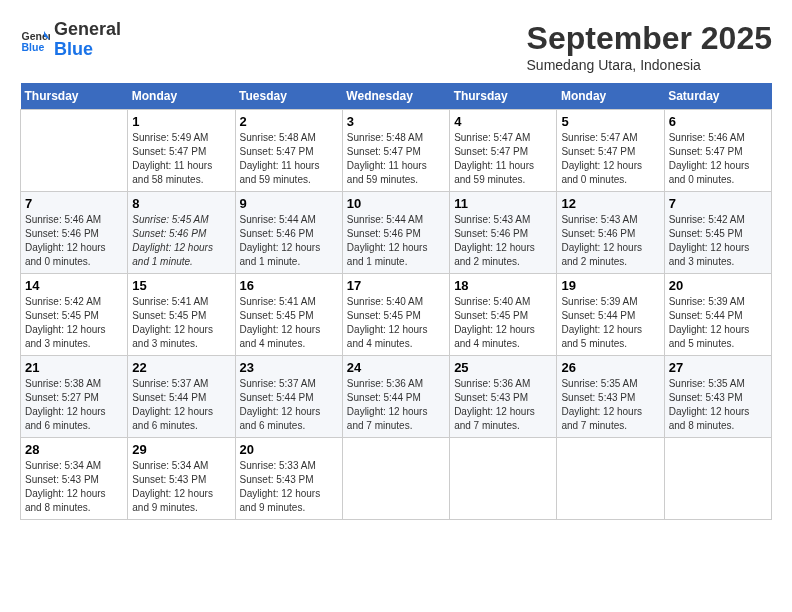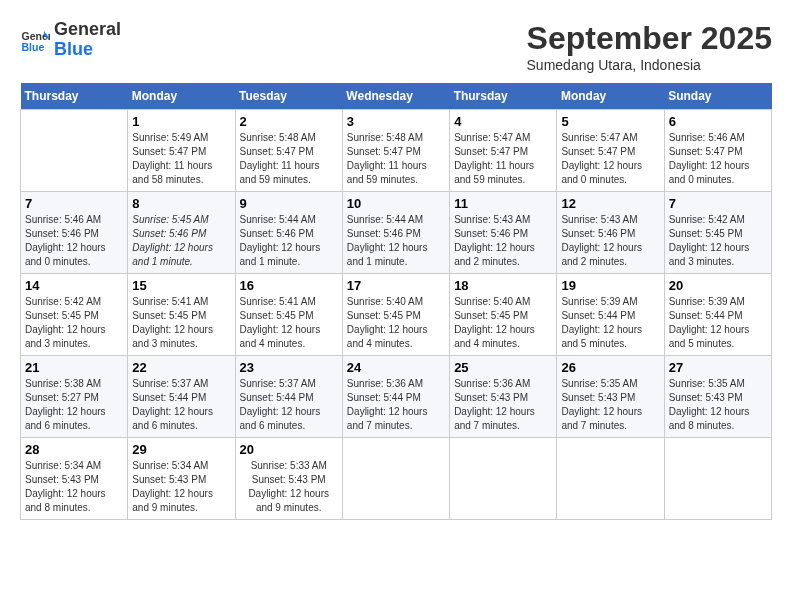--- a/index.html
+++ b/index.html
@@ -105,21 +105,21 @@
 
 <table>
   <thead>
     <tr>
     <th>Thursday</th>
         <th>Monday</th>
         <th>Tuesday</th>
         <th>Wednesday</th>
         <th>Thursday</th>
         <th>Monday</th>
-        <th>Sunday</th>
+        <th>Saturday</th>
       </tr>
   </thead>
   <tbody id="calendar-body">
   <tr>
         <td class="empty-cell"></td>
         <td>
           <span class="day-num">1</span>
           <div class="day-info" style="white-space: pre-line;">Sunrise: 5:49 AM
 Sunset: 5:47 PM
 Daylight: 11 hours
@@ -324,21 +324,21 @@
         </td>
         <td>
           <span class="day-num">29</span>
           <div class="day-info" style="white-space: pre-line;">Sunrise: 5:34 AM
 Sunset: 5:43 PM
 Daylight: 12 hours
 and 9 minutes.</div>
         </td>
         <td>
           <span class="day-num">20</span>
-          <div class="day-info" style="white-space: pre-line; text-align: center;">Sunrise: 5:33 AM
+          <div class="day-info" style="white-space: pre-line;">Sunrise: 5:33 AM
 Sunset: 5:43 PM
 Daylight: 12 hours
 and 9 minutes.</div>
         </td>
         <td class="empty-cell"></td>
         <td class="empty-cell"></td>
         <td class="empty-cell"></td>
         <td class="empty-cell"></td>
       </tr>
     </tbody>

